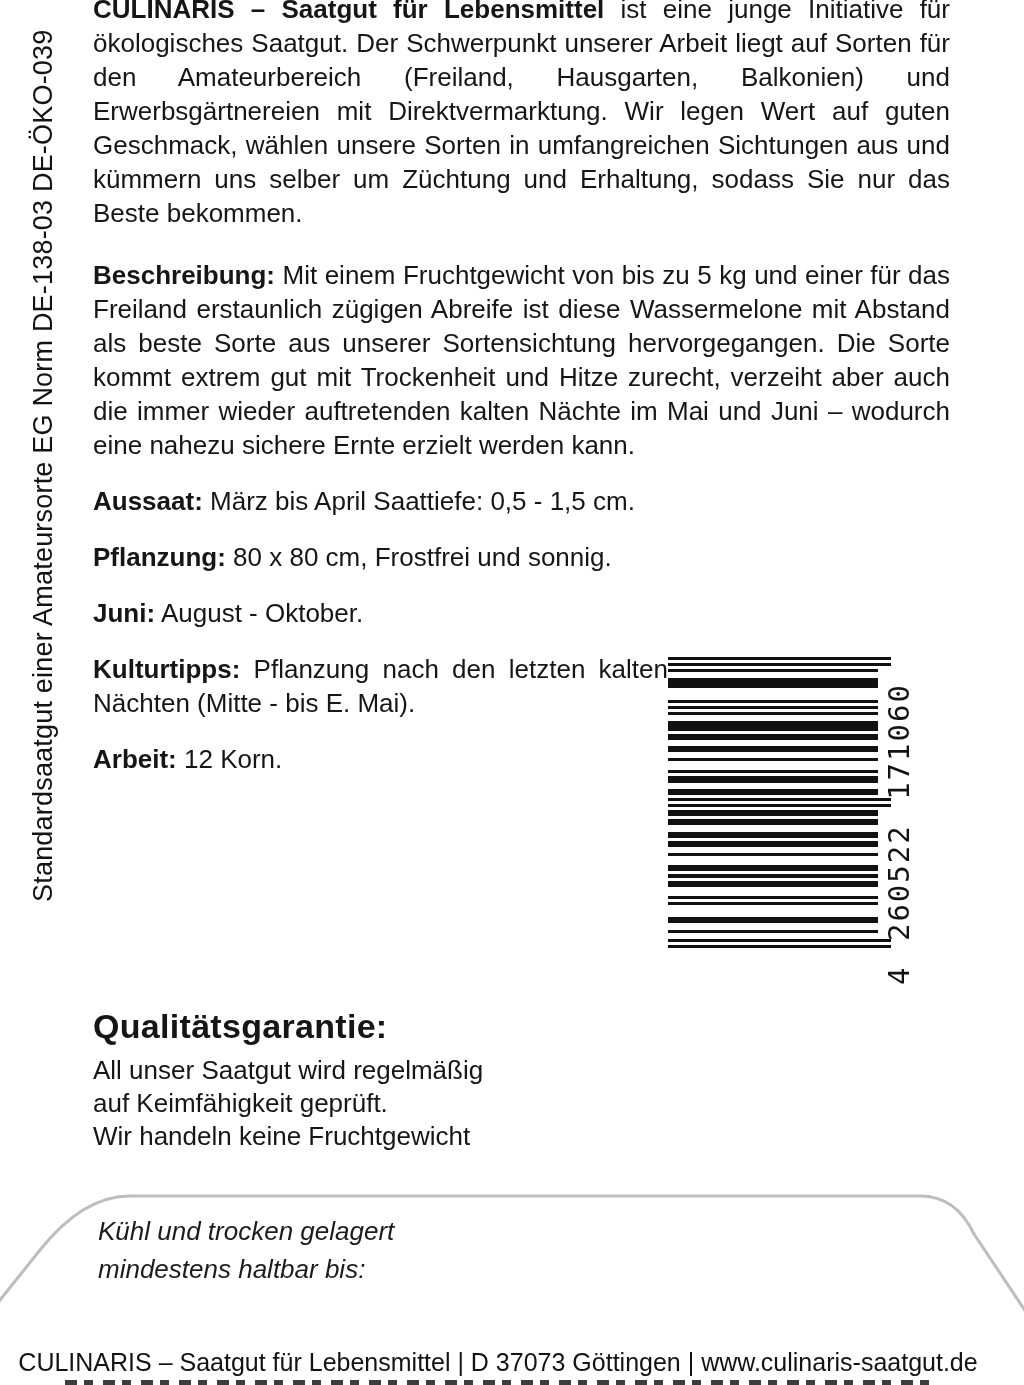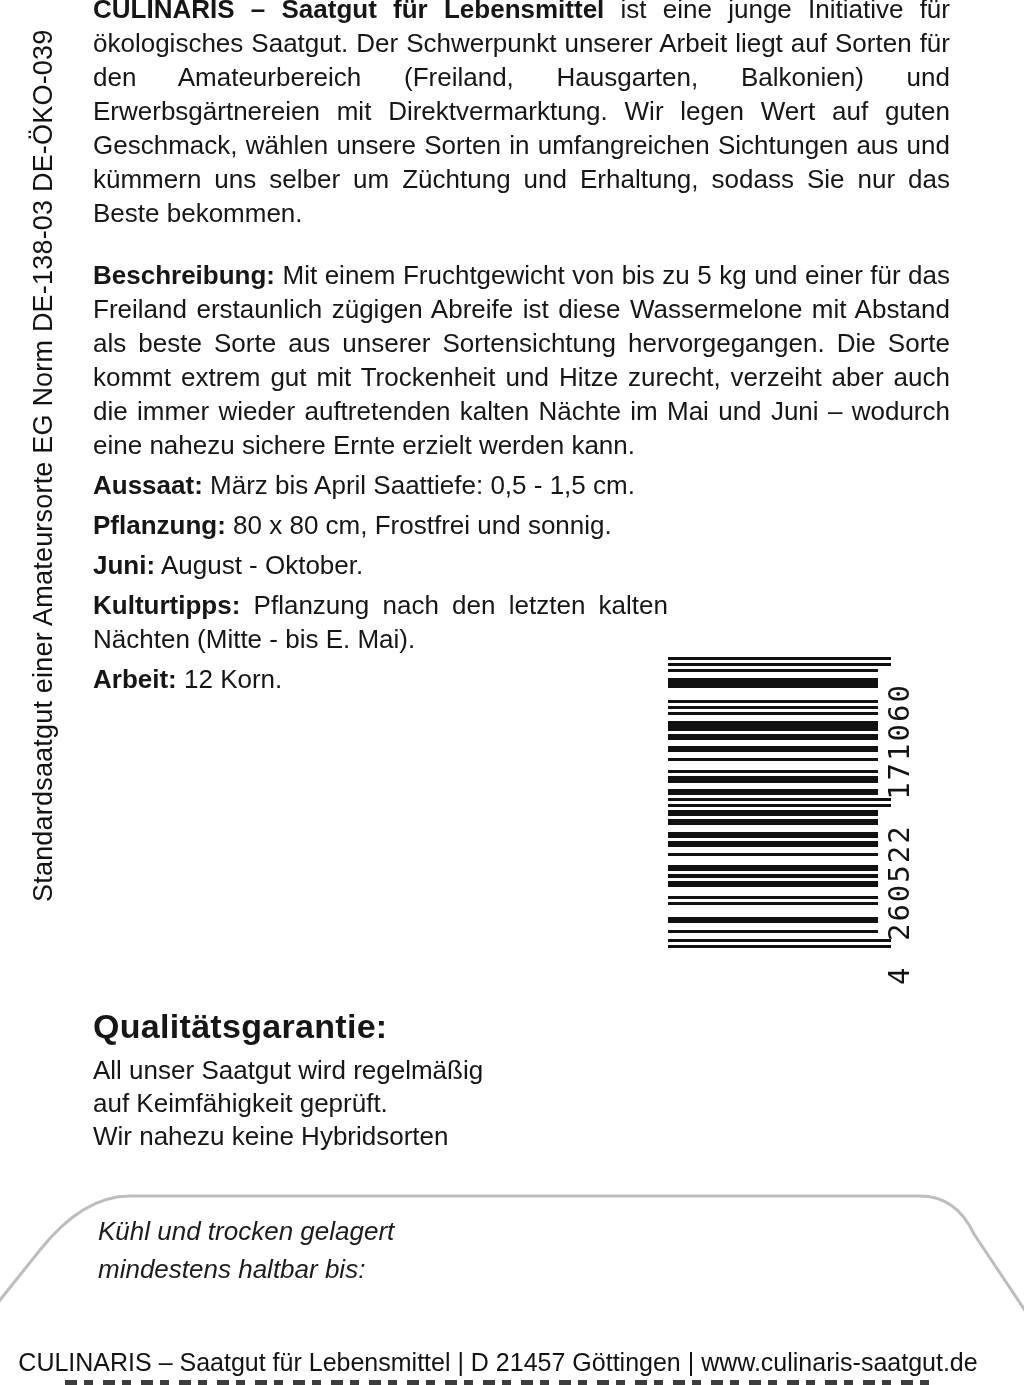--- a/index.html
+++ b/index.html
@@ -34,21 +34,21 @@
     left: 93px;
     top: -8px;
     width: 857px;
     font-size: 26px;
     line-height: 34px;
     text-align: justify;
   }
   .para { margin: 0; }
   .bold { font-weight: 700; }
   .desc { margin-top: 28px; }
-  .row  { margin-top: 6px; text-align: left; }
+  .row  { margin-top: 22px; text-align: left; }
   .block { display: block; }
   .tips { max-width: 575px; text-align: justify; }
 
   
   .barcode {
     position: absolute;
     left: 668px;
     top: 657px;
     width: 225px;
     height: 291px;
@@ -262,29 +262,29 @@
       <div class="bc-row on long" style="height: 3.06316px;"></div>
       <div class="bc-row" style="height: 3.06316px;"></div>
       <div class="bc-row on long" style="height: 3.06316px;"></div>
     </div>
   <div class="barcode-digits">4 260522 171060</div>
 
   <div class="quality">
     <h2 class="quality-heading">Qualitätsgarantie:</h2>
     <div class="quality-line">All unser Saatgut wird regelmäßig</div>
     <div class="quality-line">auf Keimfähigkeit geprüft.</div>
-    <div class="quality-line">Wir nahezu keine Hybridsorten</div>
+    <div class="quality-line">Wir handeln keine Fruchtgewicht</div>
   </div>
 
   <svg class="flap-svg" width="1024" height="1385" viewBox="0 0 1024 1385">
     <path d="M -8 1310 L 40 1250 Q 83 1196 130 1196 L 920 1196 Q 956 1196 974 1234 L 1030 1318" fill="none" stroke="#bdbdbd" stroke-width="3" stroke-linecap="round"></path>
   </svg>
 
   <div class="storage">
     <div>Kühl und trocken gelagert</div>
     <div>mindestens haltbar bis:</div>
   </div>
 
-  <div class="footer">CULINARIS – Saatgut für Lebensmittel | D 21457 Göttingen | www.culinaris-saatgut.de</div>
+  <div class="footer">CULINARIS – Saatgut für Lebensmittel | D 37073 Göttingen | www.culinaris-saatgut.de</div>
 
   <div class="cutoff-strip"></div>
 
 </div>
 
 </body></html>

